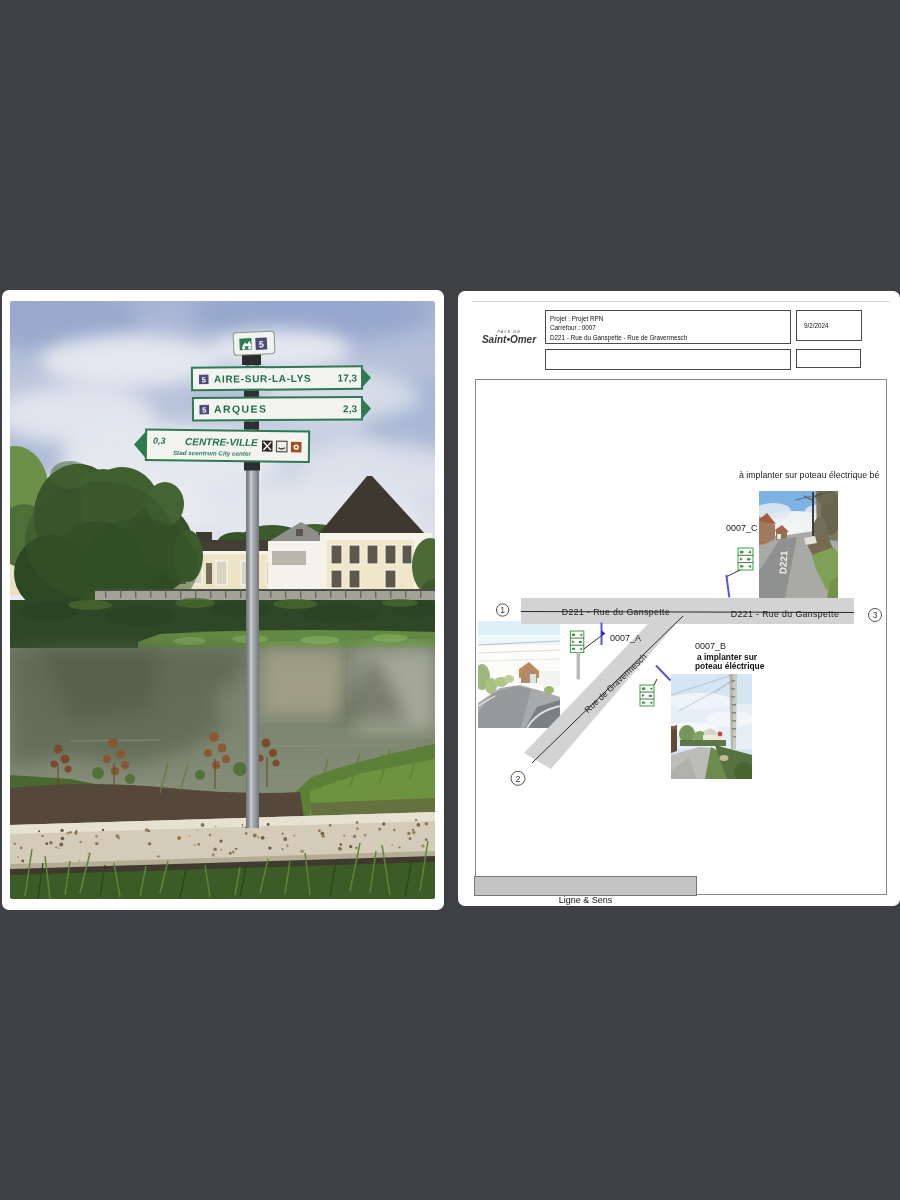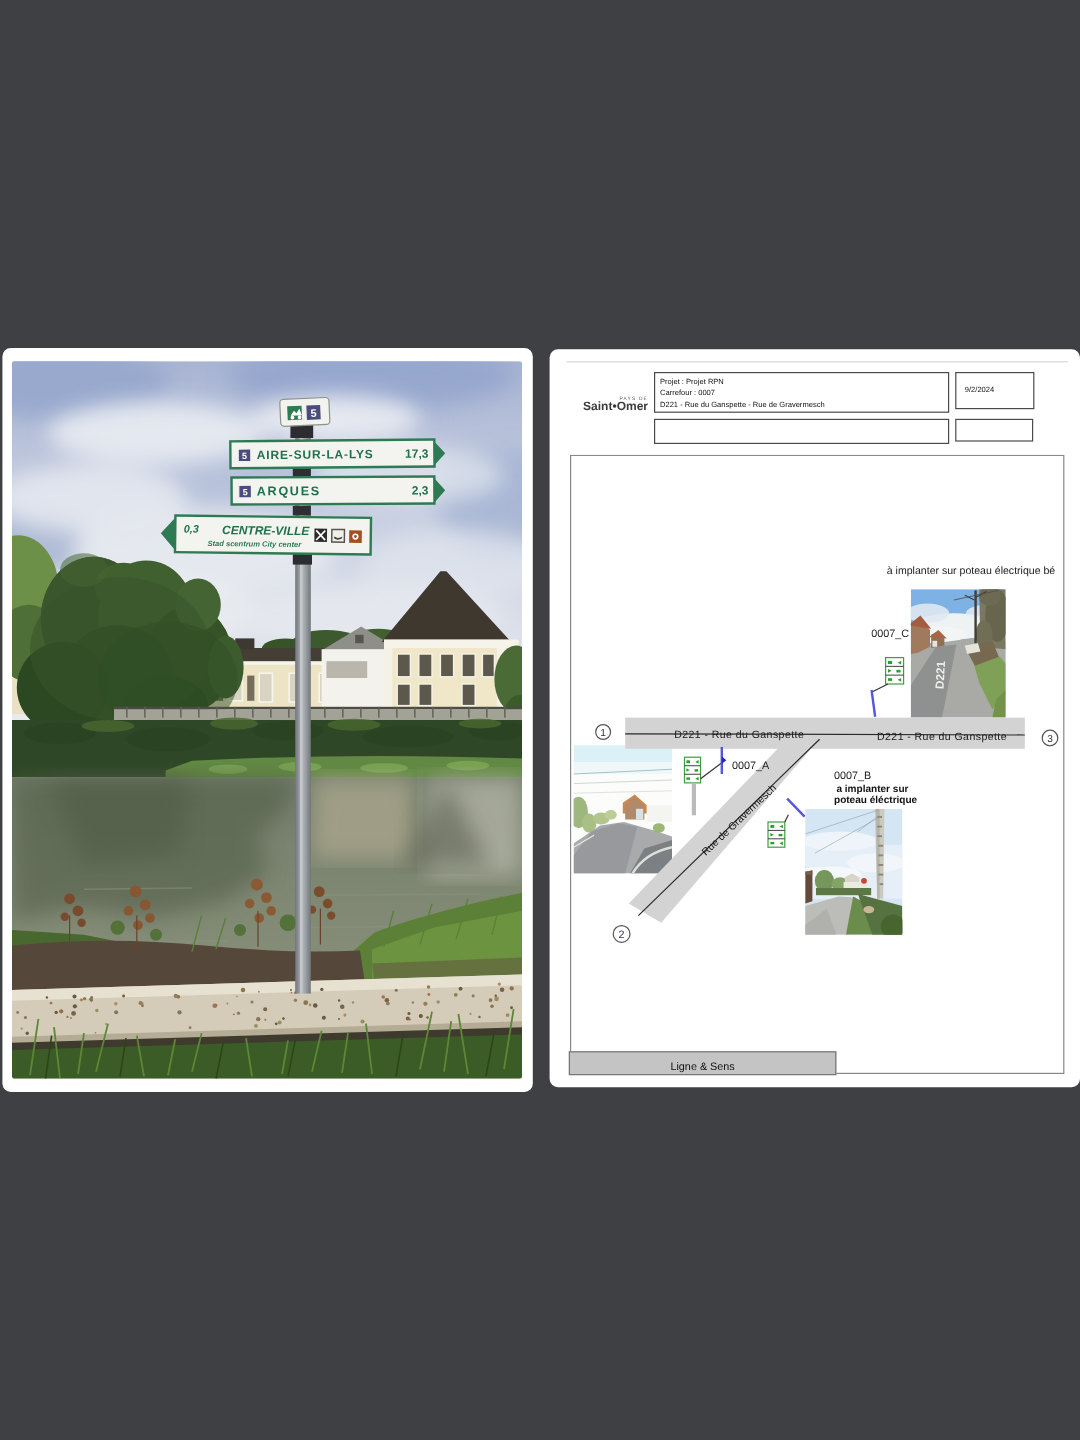--- a/index.html
+++ b/index.html
@@ -444,21 +444,21 @@
     <circle cx="286.2" cy="145.2" r="1.2" fill="#a34f22"></circle>
   </g>
 
   </svg>
 </div>
 
 <div class="abs" id="rightcard" style="left:458px;top:291px;width:442px;height:615px;background:#ffffff;border-radius:7px;">
 
   <div class="abs" style="left:14px;top:10px;width:418px;height:1px;background:#d8d8d8;"></div>
 
-  <div class="abs" style="left:20px;top:38px;width:62px;text-align:right;color:#3a3a3a;">
+  <div class="abs" style="left:20px;top:38px;width:62px;text-align:center;color:#3a3a3a;font-style:italic;">
     <div style="font-size:4px;letter-spacing:1px;color:#555;">PAYS DE</div>
     <div style="font-size:10px;font-weight:bold;letter-spacing:0px;margin-top:0px;">Saint•Omer</div>
   </div>
 
   <div class="abs" style="left:87px;top:19px;width:244px;height:32px;border:1px solid #4a4a4a;background:#fff;">
     <div style="font-size:6.3px;color:#111;padding:2.5px 0 0 4px;line-height:1.55;">
       Projet : Projet RPN<br>Carrefour : 0007<br>D221 - Rue du Ganspette - Rue de Gravermesch
     </div>
   </div>
 
@@ -654,15 +654,15 @@
         <rect x="167" y="322.6" width="3.2" height="2"></rect>
           <path d="M177.4,322.3 l-2.8,1.5 l2.8,1.5 Z"></path>
       </g>
       <line x1="179" y1="306" x2="182" y2="300" stroke="#333" stroke-width="1"></line>
     </g>
 
     <line x1="181" y1="286.5" x2="195.5" y2="301.5" stroke="#5555dd" stroke-width="2"></line>
   </svg>
 
   <div class="abs" style="left:16px;top:585px;width:223px;height:20px;background:#c4c4c4;border:1px solid #777;box-sizing:border-box;">
-    <div style="font-size:9px;color:#111;text-align:center;padding-top:7px;">Ligne &amp; Sens</div>
+    <div style="font-size:9px;color:#111;text-align:center;padding-top:18px;">Ligne &amp; Sens</div>
   </div>
 </div>
 
 </body></html>

